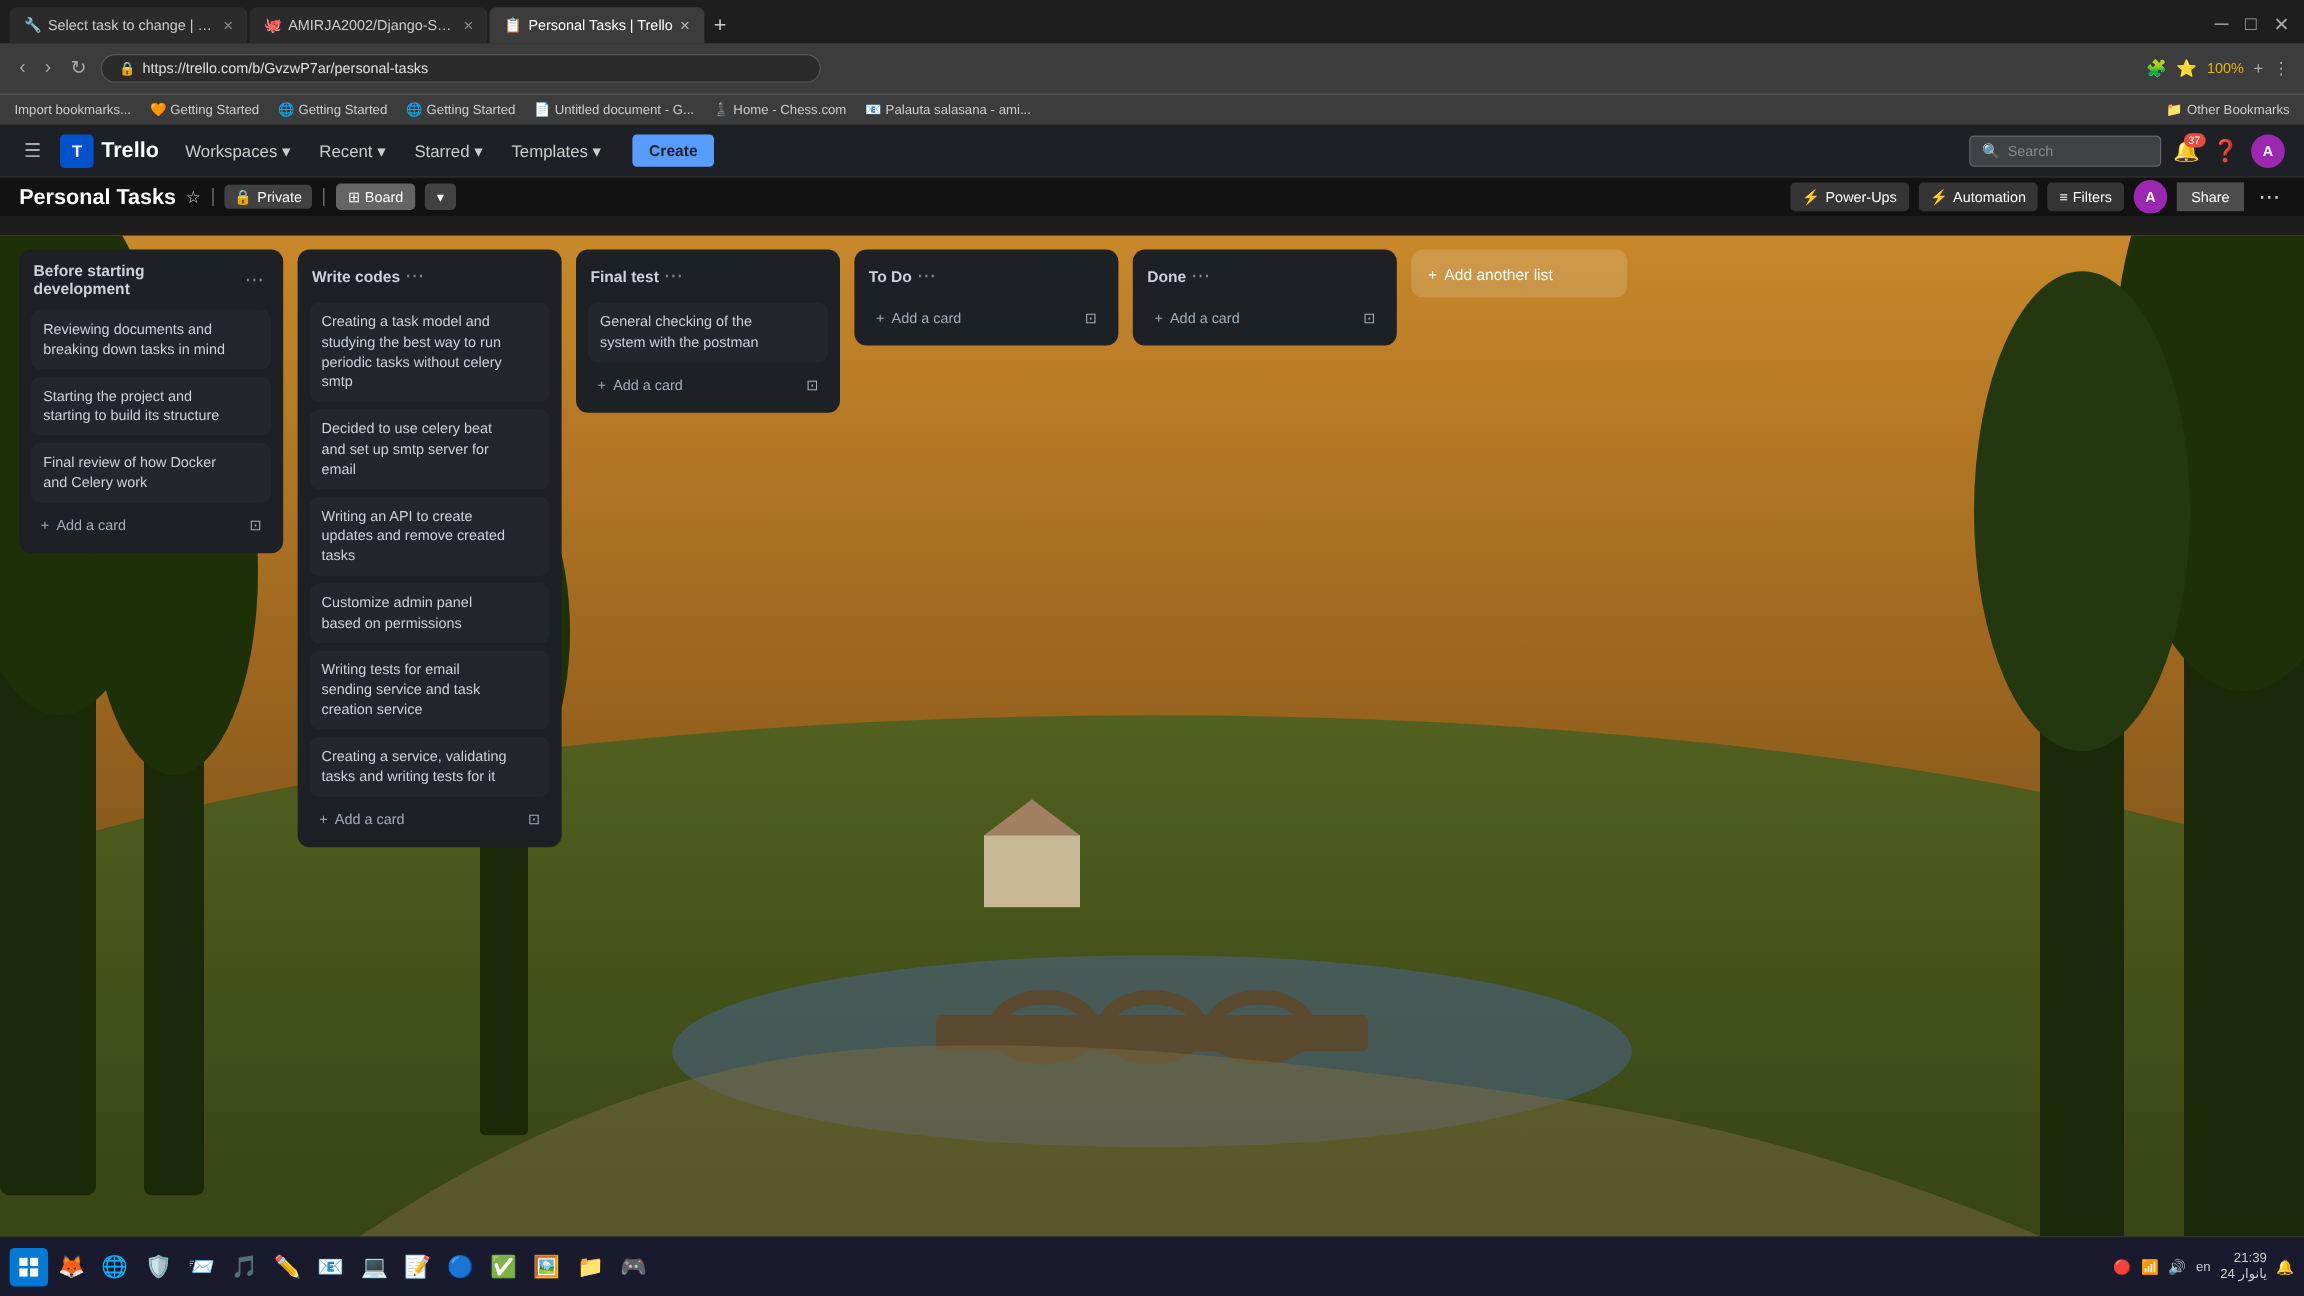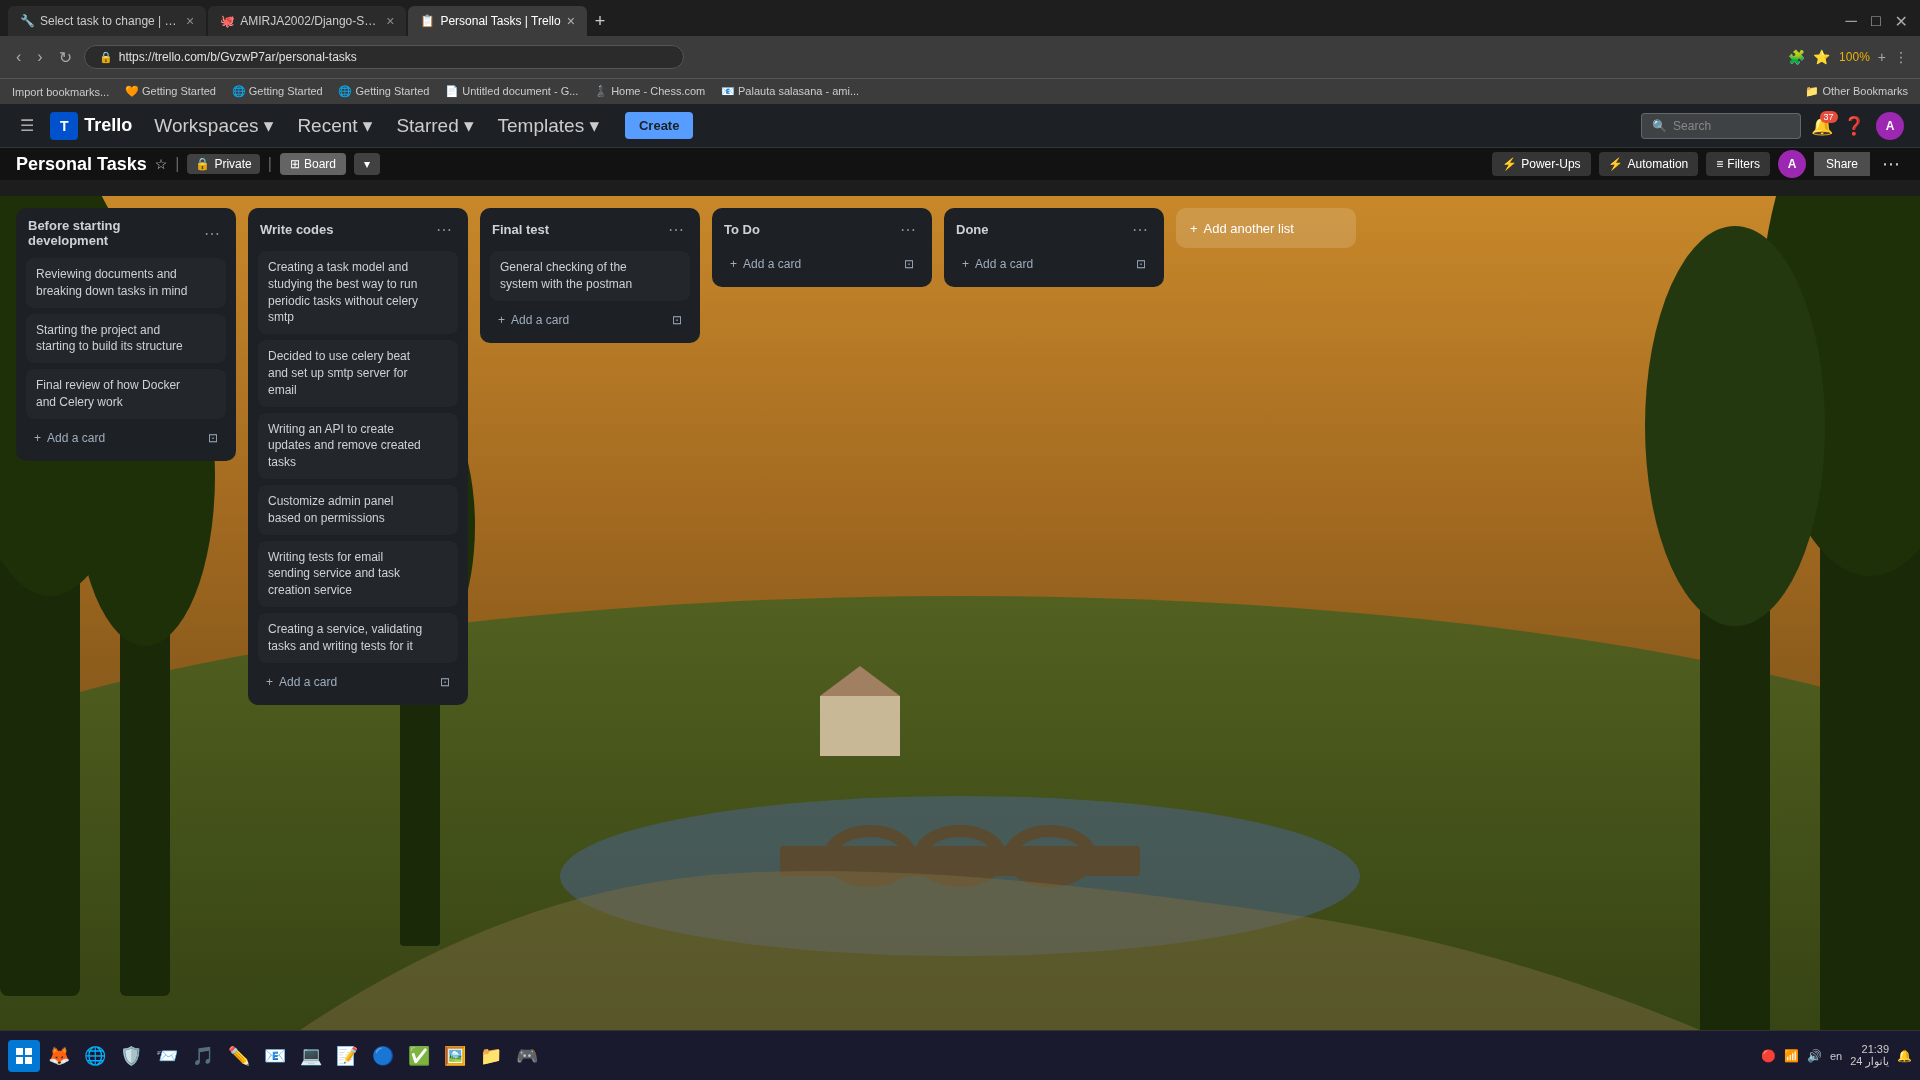--- a/index.html
+++ b/index.html
@@ -20,21 +20,21 @@
     .address-text { color: #e0e0e0; font-size: 12px; }
     .nav-icons { margin-left: auto; display: flex; gap: 8px; align-items: center; color: #aaa; font-size: 14px; }
     .bookmarks-bar { background: #3c3c3c; padding: 3px 12px; height: 26px; display: flex; align-items: center; gap: 16px; font-size: 11px; color: #ccc; border-top: 1px solid #555; }
     .bookmark-item { display: flex; align-items: center; gap: 4px; white-space: nowrap; cursor: pointer; }
 
     
     .app-header { background: #1d2125; display: flex; align-items: center; padding: 0 16px; height: 44px; gap: 12px; border-bottom: 1px solid #333; }
     .trello-logo { display: flex; align-items: center; gap: 6px; color: #fff; font-size: 18px; font-weight: bold; }
     .trello-icon { width: 28px; height: 28px; background: #0052cc; border-radius: 4px; display: flex; align-items: center; justify-content: center; color: white; font-weight: bold; font-size: 14px; }
     .nav-menu { display: flex; gap: 4px; }
-    .nav-menu-item { color: #ccc; background: none; border: none; padding: 6px 10px; border-radius: 4px; cursor: pointer; font-size: 19px; display: flex; align-items: center; gap: 4px; }
+    .nav-menu-item { color: #ccc; background: none; border: none; padding: 6px 10px; border-radius: 4px; cursor: pointer; font-size: 14px; display: flex; align-items: center; gap: 4px; }
     .create-btn { background: #579dff; color: #1d2125; border: none; padding: 6px 14px; border-radius: 4px; cursor: pointer; font-size: 13px; font-weight: bold; margin-left: 4px; }
     .header-right { margin-left: auto; display: flex; align-items: center; gap: 10px; }
     .search-box { background: rgba(255,255,255,0.15); border: 1px solid rgba(255,255,255,0.2); border-radius: 4px; padding: 5px 10px; color: #ccc; font-size: 12px; width: 160px; display: flex; align-items: center; gap: 6px; }
     .notification-badge { position: relative; }
     .badge { position: absolute; top: -4px; right: -4px; background: #e74c3c; color: white; font-size: 9px; border-radius: 8px; padding: 1px 4px; }
     .avatar { width: 28px; height: 28px; border-radius: 50%; background: #9c27b0; display: flex; align-items: center; justify-content: center; color: white; font-size: 12px; font-weight: bold; }
 
     
     .board-header { background: rgba(0,0,0,0.3); display: flex; align-items: center; padding: 8px 16px; height: 32px; gap: 8px; }
     .board-title { color: #fff; font-weight: bold; font-size: 18px; }
@@ -78,23 +78,21 @@
       min-width: 220px;
       padding: 10px;
       display: flex;
       flex-direction: column;
       gap: 6px;
     }
 
     .list-header {
       display: flex;
       align-items: center;
-      justify-content: space-between;
       padding: 0 2px 4px;
-      gap: 34px;
     }
 
     .list-title {
       color: #cdd2d8;
       font-size: 13px;
       font-weight: 600;
     }
 
     .list-menu-btn {
       background: none;

